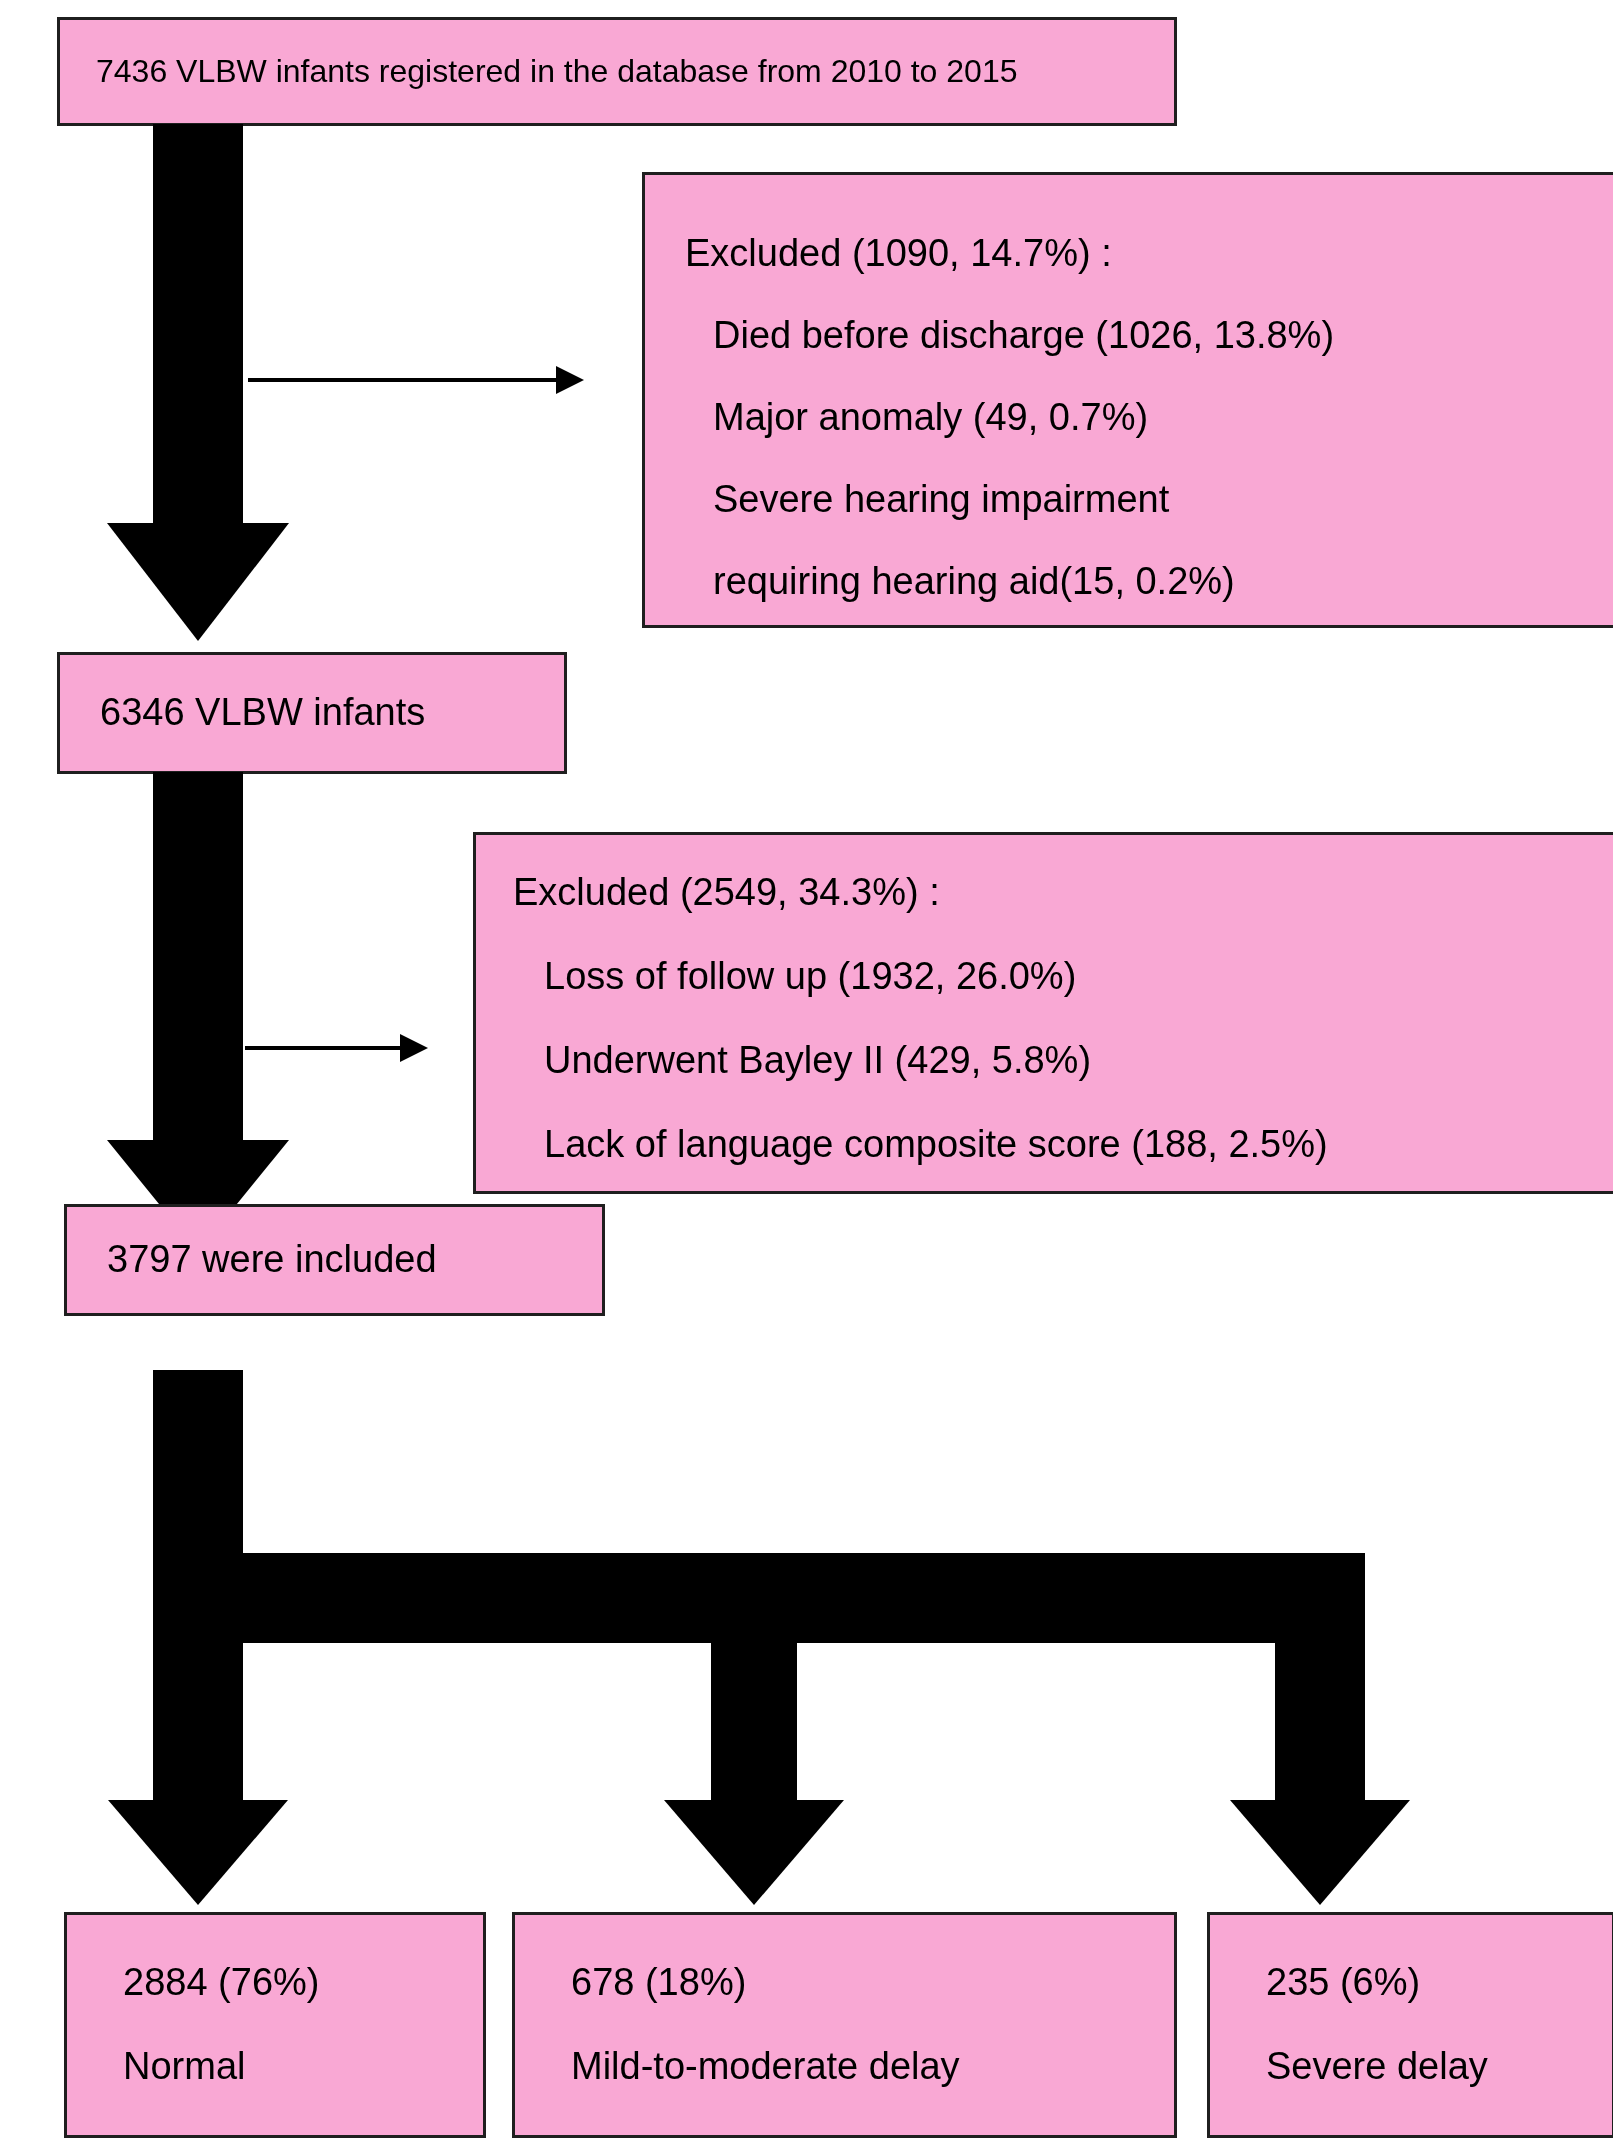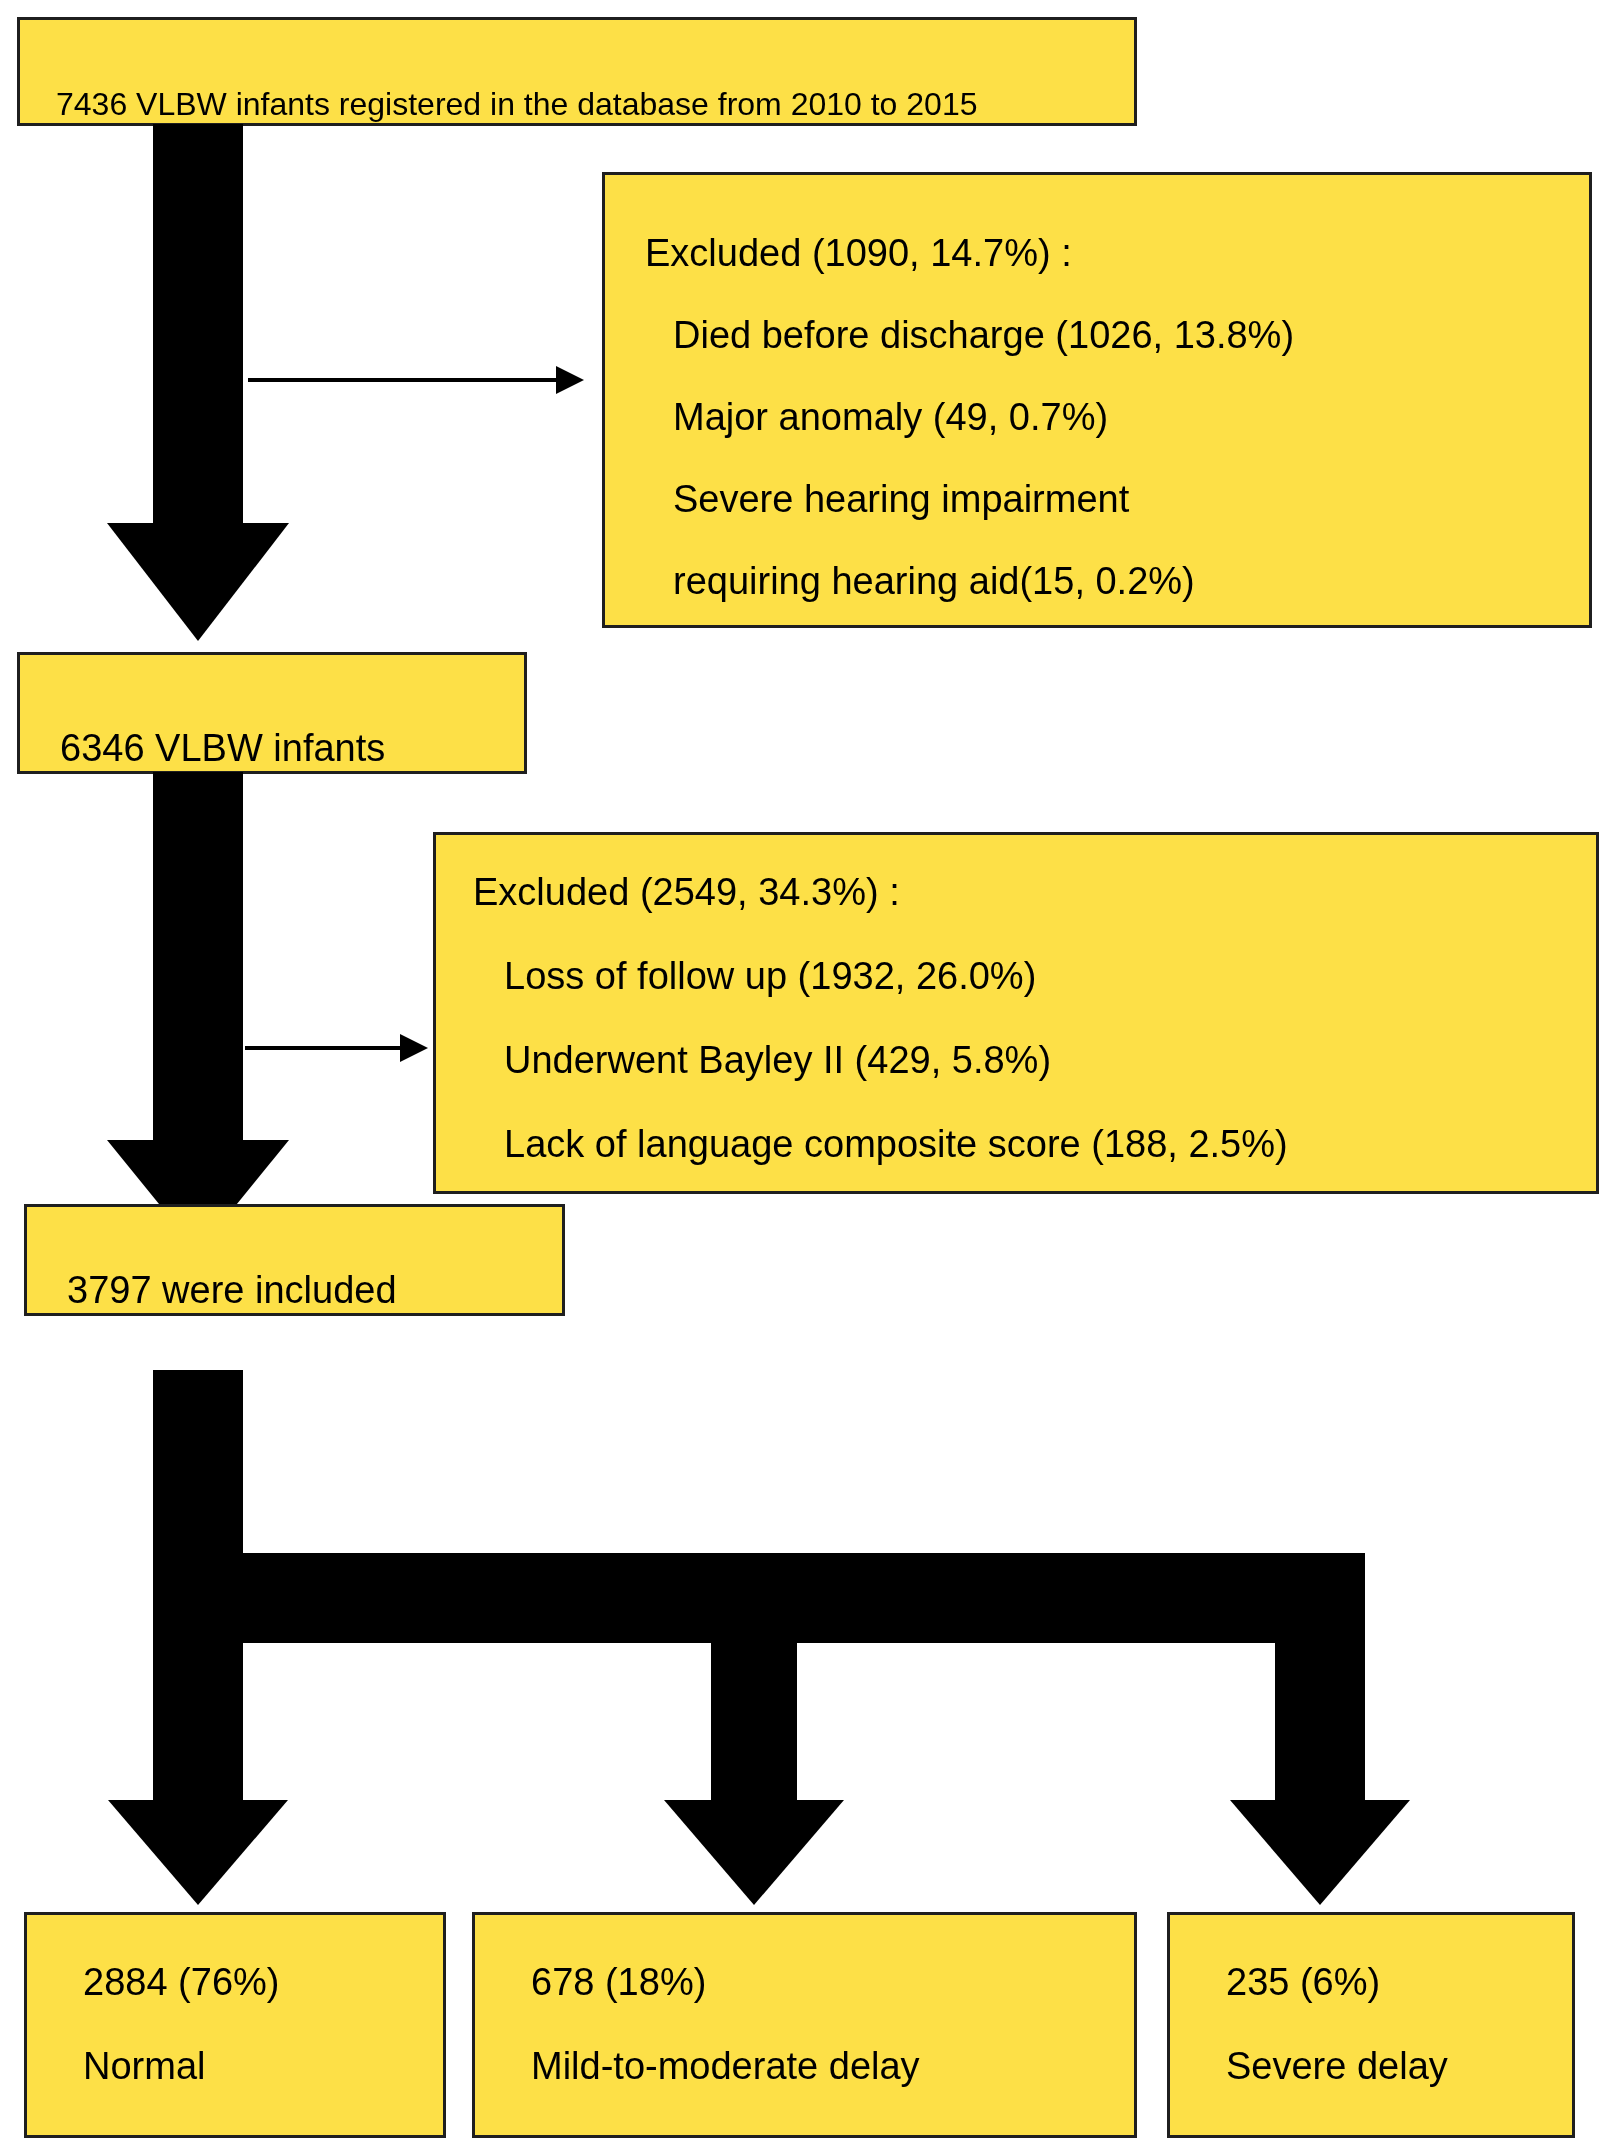--- a/index.html
+++ b/index.html
@@ -14,25 +14,26 @@
     width:1613px;height:2145px;
     background:var(--bg);
     color:var(--text);
     font-family:"Liberation Sans",sans-serif;
     overflow:hidden;
   }
   .box{
     position:absolute;
     box-sizing:border-box;
     border:3px solid var(--border);
-    background:#fde047;
+    background:#f9a8d4;
     display:flex;
-    align-items:flex-end;
+    align-items:center;
     font-size:38px;
     line-height:1.15;
+    margin-left:40px;
   }
   .box .box-text{padding-left:40px;white-space:nowrap;}
   .excl{
     display:block;
     padding-top:38px;
   }
   .excl .line{
     height:82px;
     display:flex;
     align-items:center;

